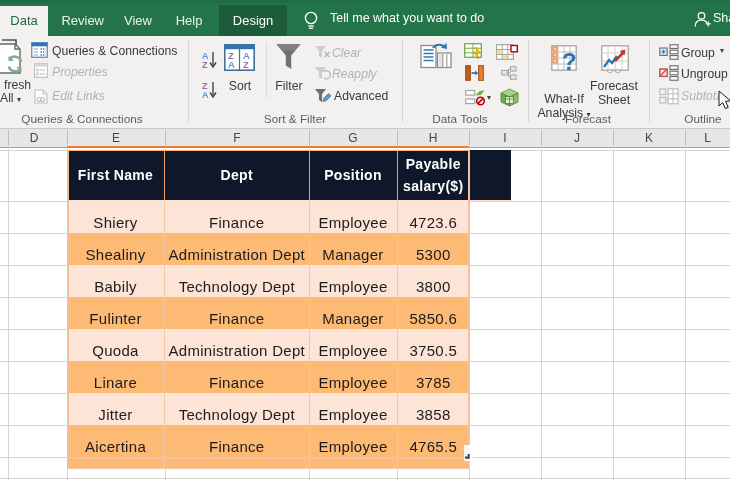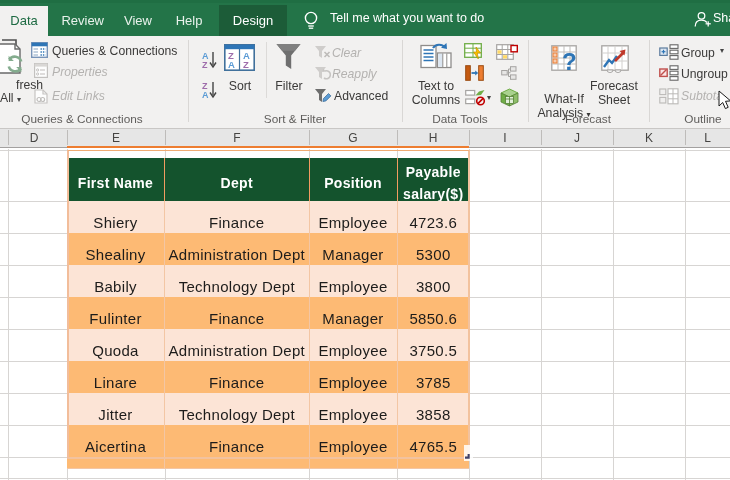--- a/index.html
+++ b/index.html
@@ -27,21 +27,21 @@
   
   #colstrip{left:0;top:128.5px;width:730px;height:19px;background:#e6e6e6;border-bottom:1px solid #a3a1a0;box-sizing:border-box;}
   .colsep{top:130px;height:15px;width:1px;background:#bebcba;}
   .collet{top:128.5px;height:18px;line-height:18px;font-size:12px;color:#454442;text-align:center;}
   #selunder{left:67px;top:145.7px;width:402px;height:2.3px;background:#ed7d31;}
   #sheet{left:0;top:148.5px;width:730px;height:331.5px;background:#fff;}
   .vg{position:absolute;width:1px;background:#d7d5d3;top:0;height:331.5px;}
   .hg{position:absolute;height:1px;background:#d7d5d3;left:0;width:730px;}
   
   #tbl{left:67px;top:150px;width:403px;}
-  #thead{position:absolute;left:0;top:8px;width:402px;height:51px;background:#14532d;display:flex;box-sizing:border-box;border-bottom:1.5px solid #fcdecb;}
+  #thead{position:absolute;left:0;top:0;width:444px;height:51px;background:#0f172a;display:flex;box-sizing:border-box;border-bottom:1.5px solid #fcdecb;}
   #thead .hc{color:#fff;font-weight:bold;font-size:14px;display:flex;align-items:center;justify-content:center;text-align:center;box-sizing:border-box;border-right:1.6px solid #f19c62;line-height:22px;letter-spacing:0.3px;}
   .trow{position:absolute;left:0;width:402px;height:44px;display:flex;box-sizing:border-box;border-bottom:1px solid #f3c6a4;}
   .peach{background:#fce4d6;}
   .white{background:#fdba74;}
   .tc{font-size:15px;letter-spacing:0.3px;color:#1d1c1b;display:flex;align-items:center;justify-content:center;box-sizing:border-box;border-right:1px solid #f3c6a4;}
   .c1{width:98px;}
   .c2{width:144.5px;}
   .c3{width:88px;}
   .c4{width:71.5px;border-right:none !important;}
   #tblborder{position:absolute;left:0px;top:0px;width:403px;height:308.5px;border-left:2px solid #f2bd9a;border-top:1px solid #f0ab73;border-right:2px solid #f2c29e;border-bottom:2px solid #f2c29e;box-sizing:border-box;pointer-events:none;}
@@ -84,21 +84,21 @@
     <path d="M8 1 h14 l0 6" fill="none" stroke="#505050" stroke-width="1.6"></path>
     <path d="M5 5 h16 l5 5 v24 h-21 z" fill="#fff" stroke="#6a6a6a" stroke-width="1.4"></path>
     <path d="M21 5 l0 5 l5 0" fill="none" stroke="#6a6a6a" stroke-width="1.4"></path>
   </svg>
   <svg class="abs" style="left:6px;top:55px;" width="18" height="18" viewBox="0 0 18 18">
     <path d="M15.2 6.5 A 6.7 6.7 0 0 0 3.2 4.6" fill="none" stroke="#84ac8e" stroke-width="2.7"></path>
     <path d="M2.6 0.8 L2.6 6 L7.8 6 Z" fill="#84ac8e"></path>
     <path d="M2.8 11.5 A 6.7 6.7 0 0 0 14.8 13.4" fill="none" stroke="#84ac8e" stroke-width="2.7"></path>
     <path d="M15.4 17.2 L15.4 12 L10.2 12 Z" fill="#84ac8e"></path>
   </svg>
-  <div class="abs rtxt" style="left:16px;top:78px;text-align:right;">fresh</div>
+  <div class="abs rtxt" style="left:4px;top:78px;text-align:right;">fresh</div>
   <div class="abs rtxt" style="left:0px;top:91px;">All <span style="font-size:8px;color:#444;">▾</span></div>
 
   <svg class="abs" style="left:31px;top:42px;" width="17" height="16" viewBox="0 0 17 16">
     <rect x="0.7" y="0.7" width="15.6" height="14.6" fill="#fff" stroke="#7894b8" stroke-width="1.4"></rect>
     <rect x="0.7" y="0.7" width="15.6" height="3.6" fill="#2e75b6"></rect>
     <line x1="2.5" y1="7" x2="7" y2="7" stroke="#9db4cc" stroke-width="1.2"></line>
     <line x1="2.5" y1="10" x2="7" y2="10" stroke="#9db4cc" stroke-width="1.2"></line>
     <line x1="2.5" y1="13" x2="7" y2="13" stroke="#9db4cc" stroke-width="1.2"></line>
     <line x1="9.5" y1="7" x2="14.5" y2="7" stroke="#2e75b6" stroke-width="1.6" stroke-dasharray="1.4 1"></line>
     <line x1="9.5" y1="10" x2="14.5" y2="10" stroke="#2e75b6" stroke-width="1.6" stroke-dasharray="1.4 1"></line>
@@ -183,21 +183,20 @@
     <line x1="3.5" y1="15" x2="13.5" y2="15" stroke="#2e75b6" stroke-width="1.5"></line>
     <line x1="3.5" y1="18.5" x2="13.5" y2="18.5" stroke="#2e75b6" stroke-width="1.5"></line>
     <path d="M13 6 a7.5 7.5 0 0 1 12 -0.5" fill="none" stroke="#2e75b6" stroke-width="2.2"></path>
     <path d="M26.5 1 l0.5 6 l-6 -1.2 z" fill="#2e75b6"></path>
     <rect x="17.5" y="11" width="13.5" height="14.5" fill="#fff" stroke="#8e8c8a" stroke-width="1.3"></rect>
     <rect x="18.3" y="11.8" width="4.2" height="13" fill="#dce6f1"></rect>
     <rect x="23" y="11.8" width="3.6" height="13" fill="#fff"></rect>
     <line x1="22.8" y1="11.5" x2="22.8" y2="25" stroke="#8e8c8a" stroke-width="1"></line>
     <line x1="26.8" y1="11.5" x2="26.8" y2="25" stroke="#8e8c8a" stroke-width="1"></line>
   </svg>
-  <div class="abs biglabel" style="left:405px;top:79px;width:62px;">Text to<br>Columns</div>
 
   <svg class="abs" style="left:464px;top:43px;" width="20" height="18" viewBox="0 0 20 18">
     <rect x="0.7" y="0.7" width="16.6" height="13.6" fill="#fff" stroke="#70ad47" stroke-width="1.3"></rect>
     <line x1="0.7" y1="5.2" x2="17.3" y2="5.2" stroke="#70ad47" stroke-width="1"></line>
     <line x1="0.7" y1="9.8" x2="17.3" y2="9.8" stroke="#70ad47" stroke-width="1"></line>
     <line x1="9" y1="0.7" x2="9" y2="14.3" stroke="#70ad47" stroke-width="1"></line>
     <path d="M12 4 l4.5 6 h-3.2 l1 6 l-4.8 -7 h3 z" fill="#ffc000" stroke="#bf9000" stroke-width="0.7"></path>
   </svg>
   <svg class="abs" style="left:465px;top:65px;" width="19" height="16" viewBox="0 0 19 16">
     <rect x="0.7" y="0.7" width="4.6" height="14.6" fill="#c55a11" stroke="#9a4a10" stroke-width="1"></rect>

